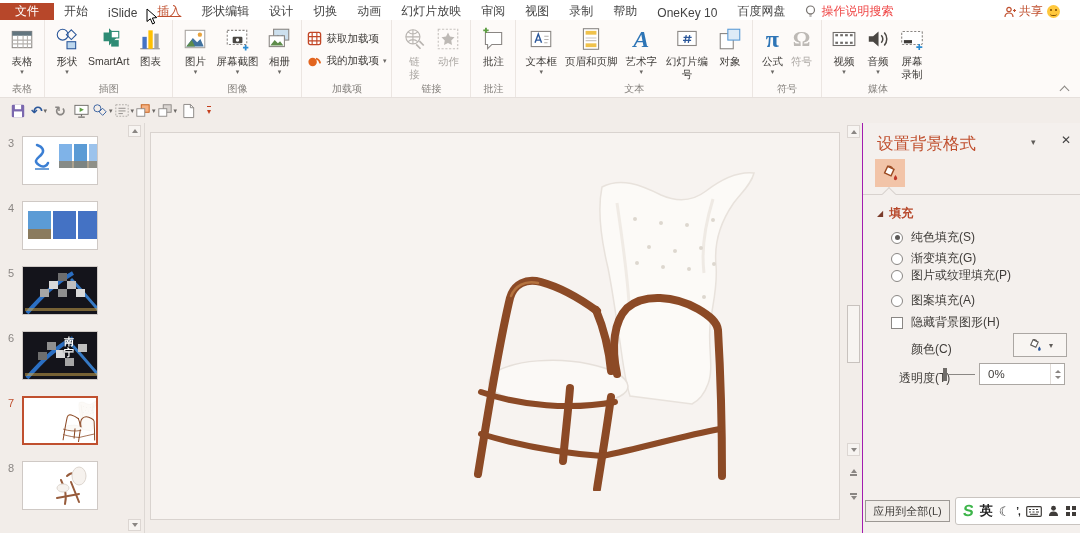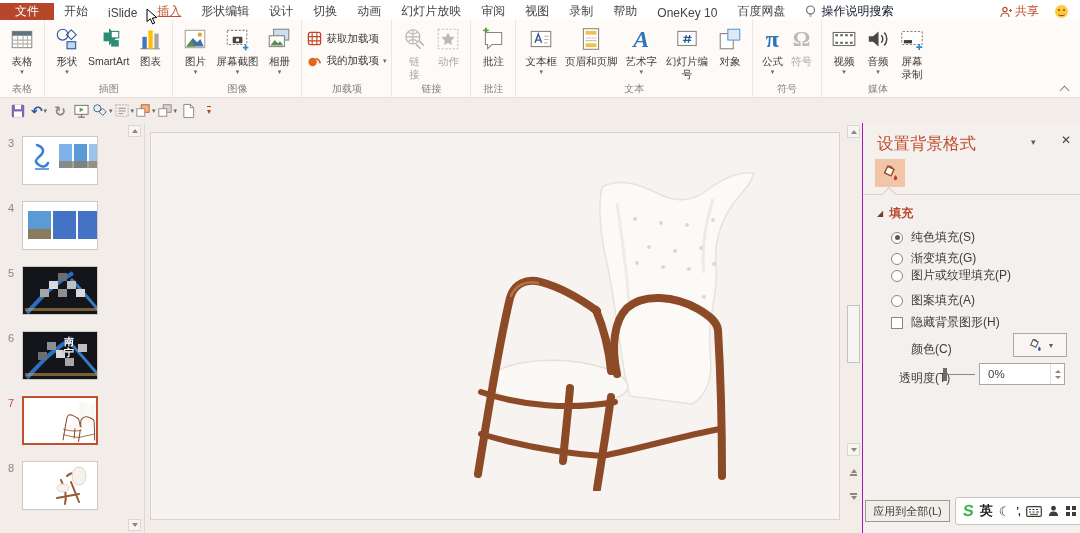--- a/index.html
+++ b/index.html
@@ -4,22 +4,22 @@
 <style>
 *{box-sizing:border-box;margin:0;padding:0}
 body{margin:0;font-family:"Liberation Sans","DejaVu Sans",sans-serif;}
 .app{position:relative;width:1080px;height:533px;background:#F2EDE9;overflow:hidden;}
 
 
 .menubar{position:absolute;top:0;left:0;right:0;height:20px;background:#FFFFFF;display:flex;align-items:flex-end;font-size:12px;color:#444;z-index:30}
 .file-tab{background:#B7472A;color:#fff;display:flex;align-items:center;padding:0 15px;}
 .mtab{display:flex;align-items:center;padding:0 10px;white-space:nowrap;}
 .mtab.active{color:#C0502F;background:#fff;text-decoration:underline;}
-.menu-search{display:flex;align-items:center;gap:5px;padding:0 10px;color:#0f172a}
-.menu-right{margin-left:auto;display:flex;align-items:center;gap:16px;padding-right:12px;}
+.menu-search{display:flex;align-items:center;gap:5px;padding:0 10px;color:#ef4444}
+.menu-right{margin-left:auto;display:flex;align-items:center;gap:4px;padding-right:20px;}
 .share{color:#C0502F;display:flex;align-items:center;gap:3px;}
 .smiley{width:13px;height:13px;border-radius:50%;background:#FFC83D;position:relative}
 .smiley::before{content:"";position:absolute;left:3px;top:4px;width:2px;height:2px;background:#7a4b00;border-radius:50%;box-shadow:5px 0 0 #7a4b00}
 .smiley::after{content:"";position:absolute;left:3px;top:6px;width:7px;height:4px;border-bottom:1.4px solid #7a4b00;border-radius:50%}
 .cursor{position:absolute;left:146px;top:8px;z-index:99}
 
 
 .ribbon{position:absolute;top:20px;left:0;right:0;height:78px;background:#FDFAF8;border-bottom:1px solid #E6E0DC;display:flex;overflow:hidden;z-index:20}
 .rgroup{position:relative;display:flex;align-items:flex-start;justify-content:center;padding:3px 5px 15px;border-right:1px solid #ECE6E2;}
 .glabel{position:absolute;bottom:1px;left:0;right:0;text-align:center;font-size:10px;color:#85817D;white-space:nowrap}

